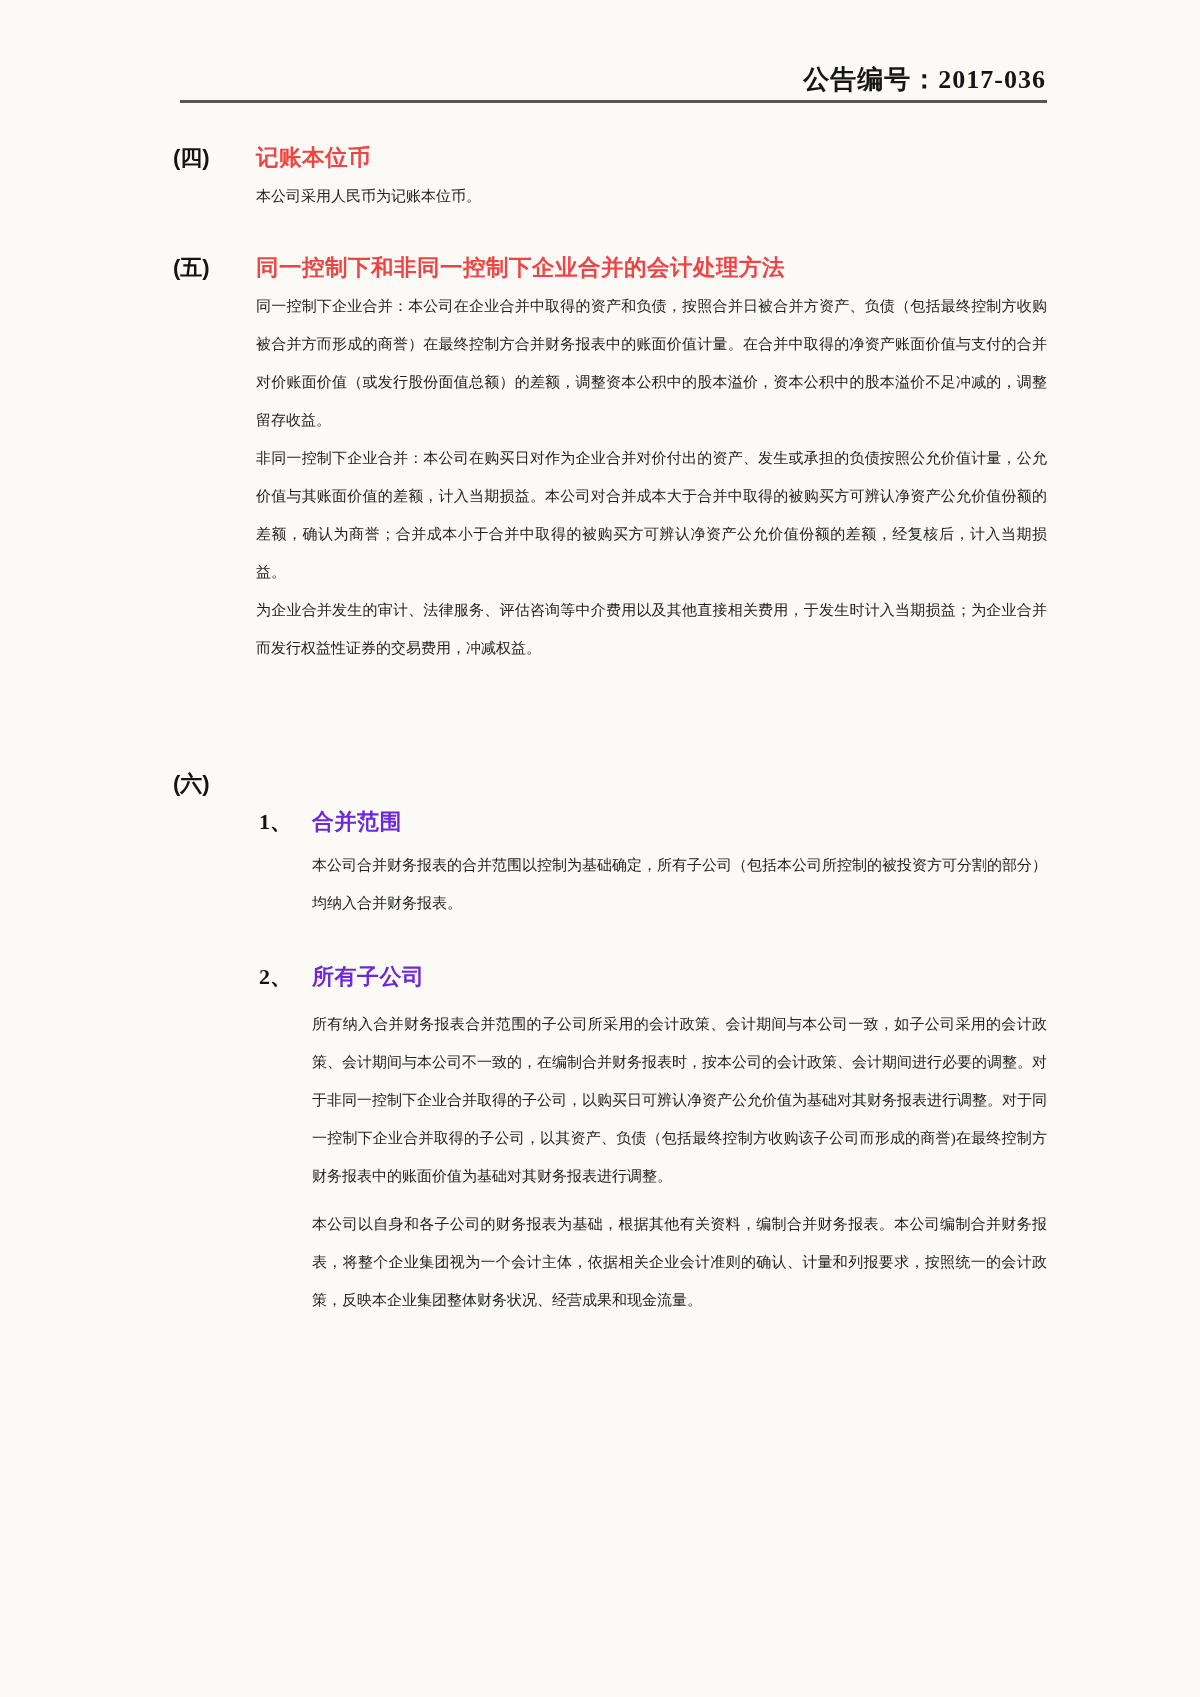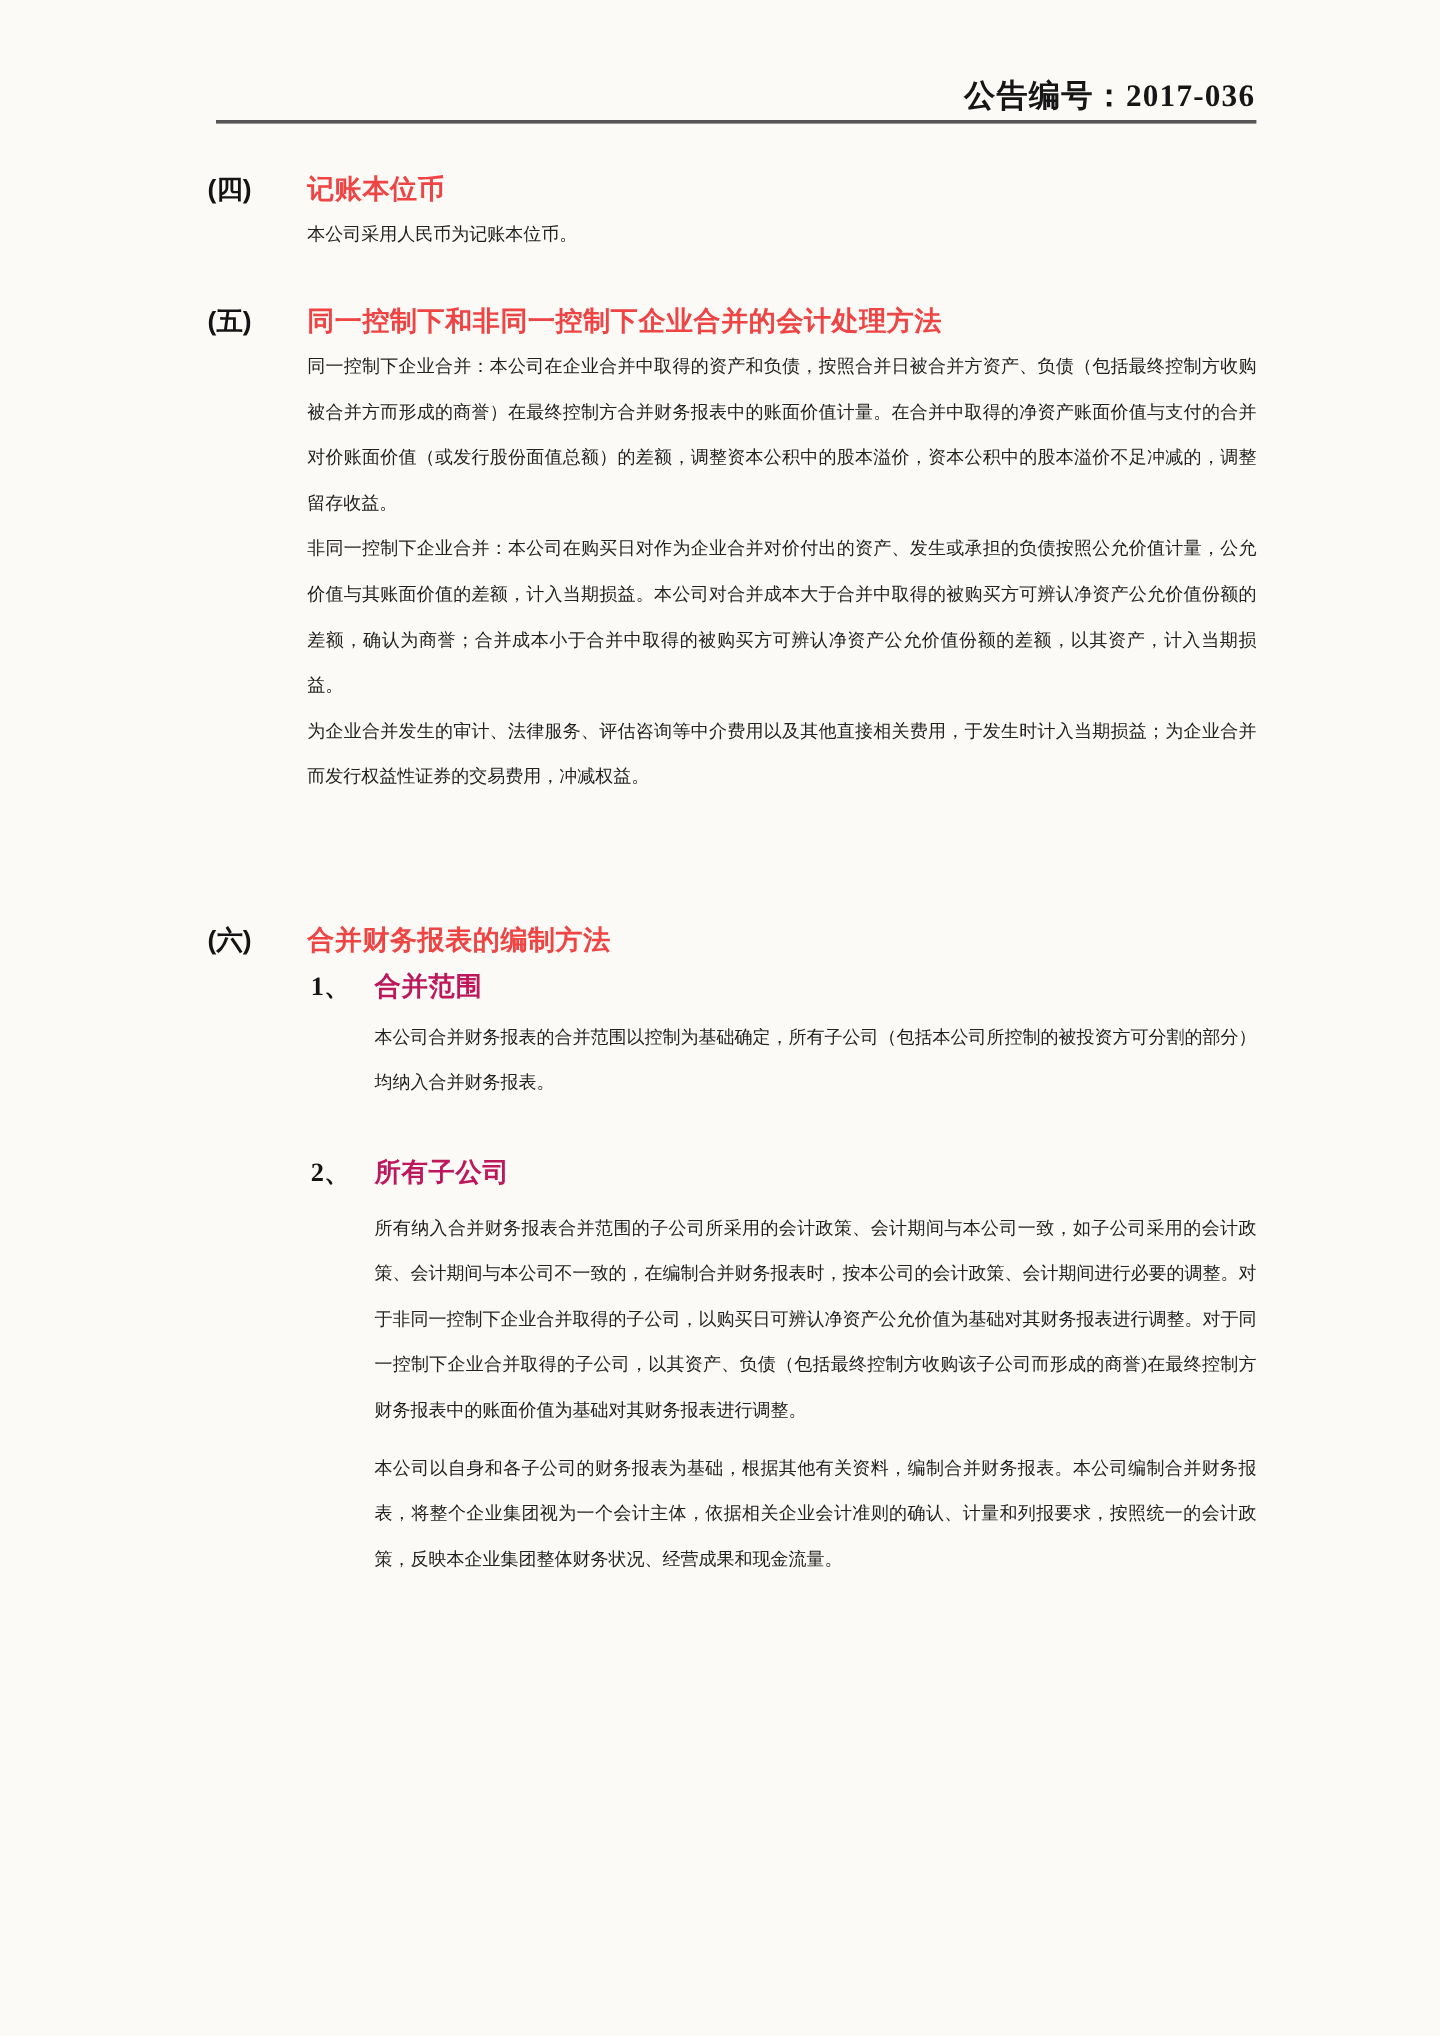--- a/index.html
+++ b/index.html
@@ -81,21 +81,21 @@
   .sub-num {
     flex: 0 0 53px;
     font-weight: 700;
     font-size: 22px;
     color: #141414;
     font-family: "Liberation Serif", "DejaVu Serif", serif;
   }
   .sub-title {
     font-weight: 700;
     font-size: 22px;
-    color: #be185d;
+    color: #6d28d9;
     letter-spacing: 0.5px;
     font-family: "Liberation Sans", "DejaVu Sans", sans-serif;
   }
   .sub-body { margin-left: 53px; margin-top: 5px; }
   .sub-2 { margin-top: 36px; }
   .sub-2 .sub-body { margin-top: 9px; }
   .sub-body .para + .para { margin-top: 10px; }
 </style>
 </head>
 <body>
@@ -118,29 +118,28 @@
       </div>
     </section>
 
     <section class="sec-5">
       <div class="sec-head">
         <span class="sec-num">(五)</span>
         <span class="sec-title">同一控制下和非同一控制下企业合并的会计处理方法</span>
       </div>
       <div class="sec-body">
         <p class="para">同一控制下企业合并：本公司在企业合并中取得的资产和负债，按照合并日被合并方资产、负债（包括最终控制方收购被合并方而形成的商誉）在最终控制方合并财务报表中的账面价值计量。在合并中取得的净资产账面价值与支付的合并对价账面价值（或发行股份面值总额）的差额，调整资本公积中的股本溢价，资本公积中的股本溢价不足冲减的，调整留存收益。</p>
-        <p class="para">非同一控制下企业合并：本公司在购买日对作为企业合并对价付出的资产、发生或承担的负债按照公允价值计量，公允价值与其账面价值的差额，计入当期损益。本公司对合并成本大于合并中取得的被购买方可辨认净资产公允价值份额的差额，确认为商誉；合并成本小于合并中取得的被购买方可辨认净资产公允价值份额的差额，以其资产，计入当期损益。</p>
+        <p class="para">非同一控制下企业合并：本公司在购买日对作为企业合并对价付出的资产、发生或承担的负债按照公允价值计量，公允价值与其账面价值的差额，计入当期损益。本公司对合并成本大于合并中取得的被购买方可辨认净资产公允价值份额的差额，确认为商誉；合并成本小于合并中取得的被购买方可辨认净资产公允价值份额的差额，经复核后，计入当期损益。</p>
         <p class="para">为企业合并发生的审计、法律服务、评估咨询等中介费用以及其他直接相关费用，于发生时计入当期损益；为企业合并而发行权益性证券的交易费用，冲减权益。</p>
       </div>
     </section>
 
     <section class="sec-6">
       <div class="sec-head">
         <span class="sec-num">(六)</span>
-        <span class="sec-title">合并财务报表的编制方法</span>
       </div>
 
       <div class="subsection sub-1">
         <div class="sub-head">
           <span class="sub-num">1、</span>
           <span class="sub-title">合并范围</span>
         </div>
         <div class="sub-body">
           <p class="para">本公司合并财务报表的合并范围以控制为基础确定，所有子公司（包括本公司所控制的被投资方可分割的部分）均纳入合并财务报表。</p>
         </div>

